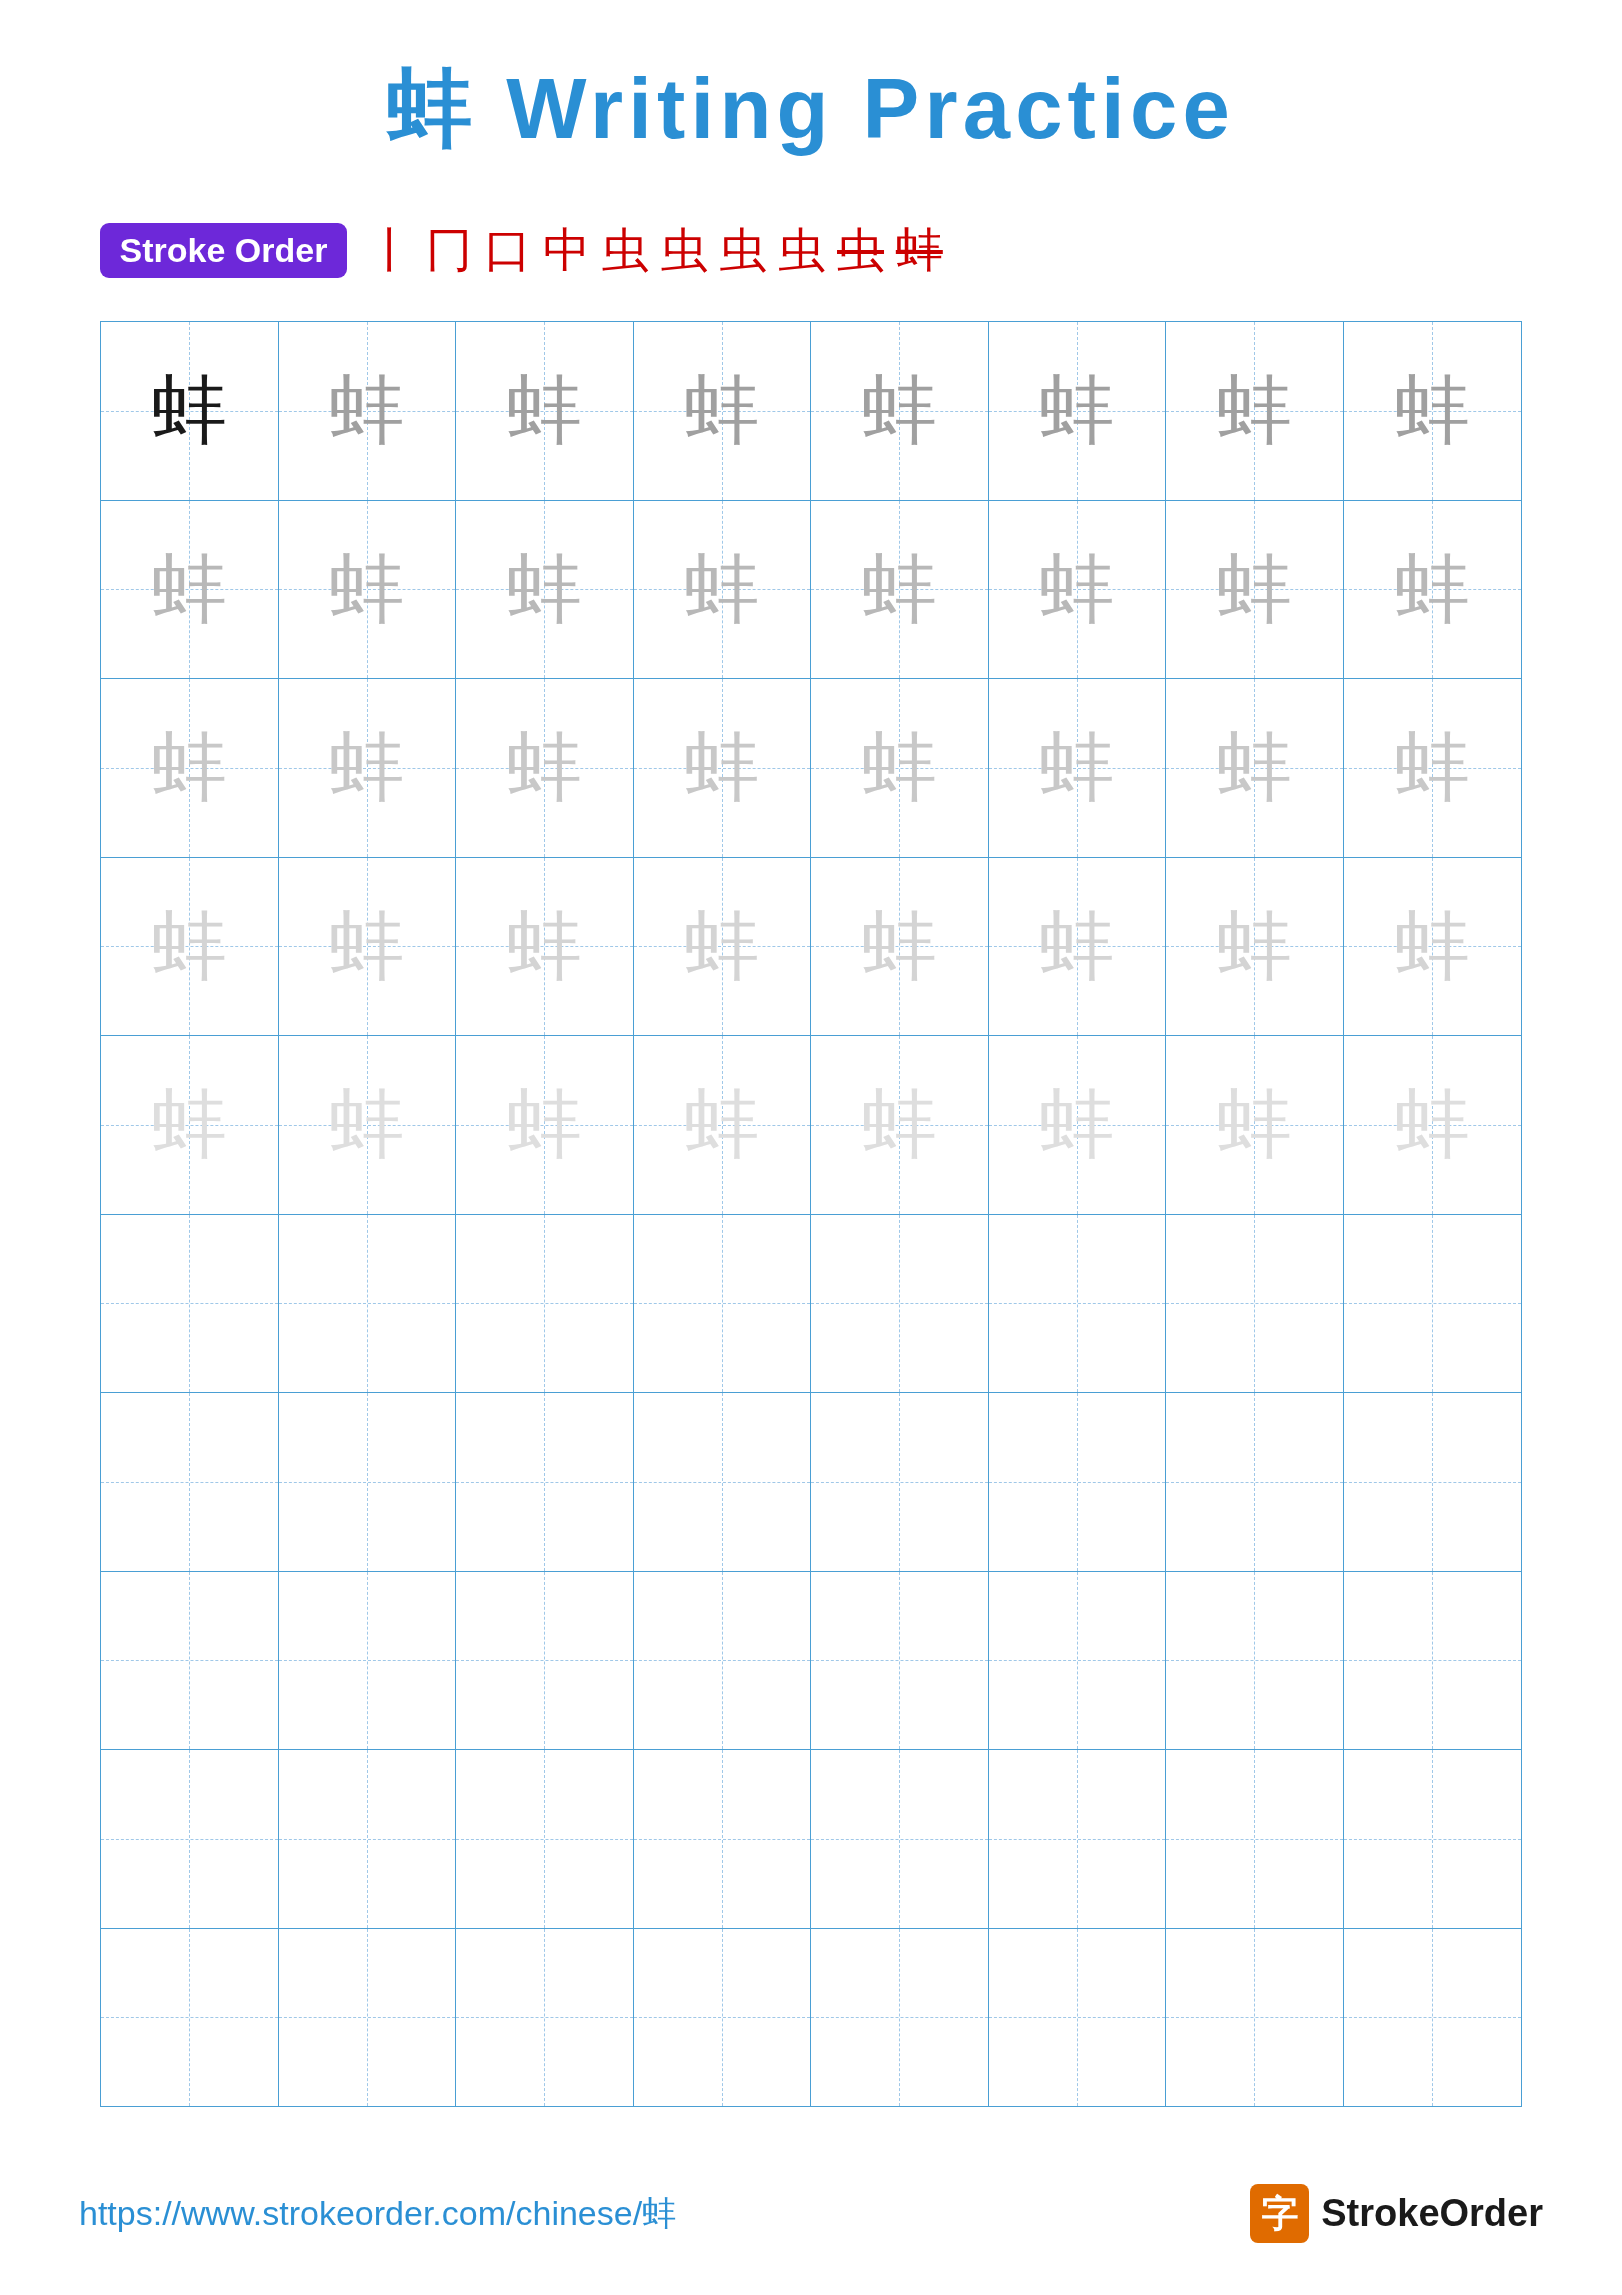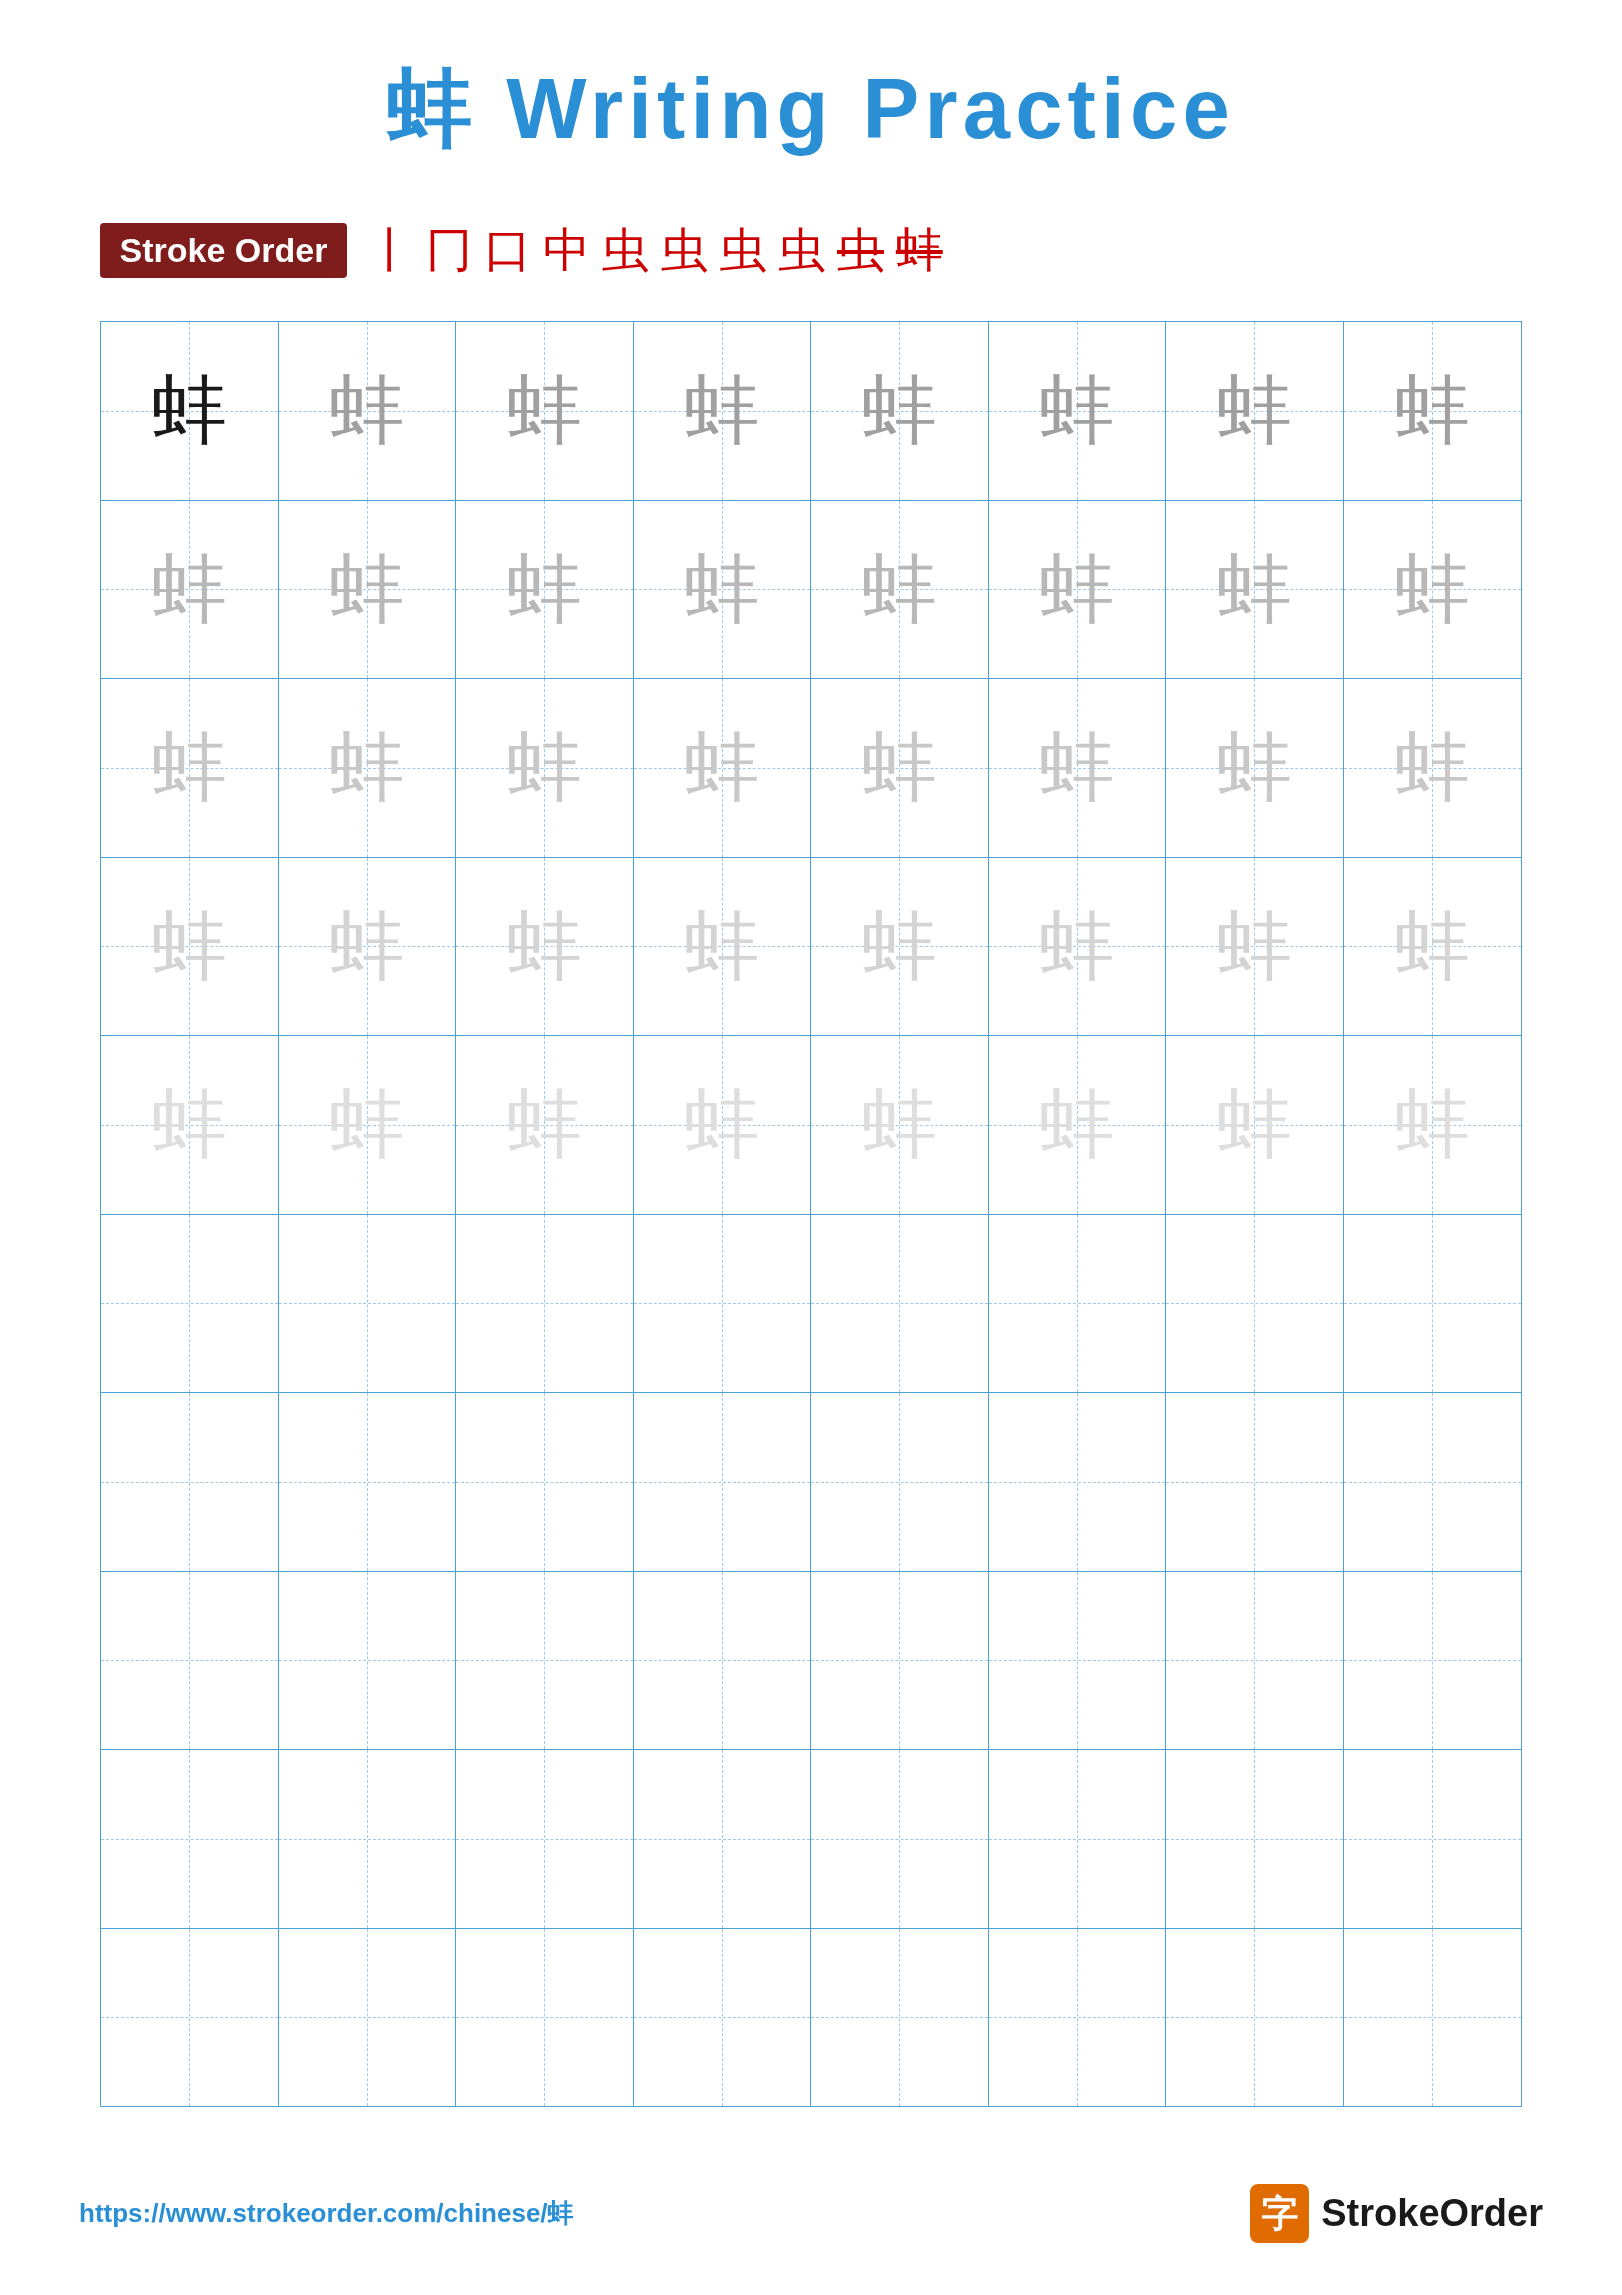--- a/index.html
+++ b/index.html
@@ -34,27 +34,27 @@
 
     
     .stroke-order-row {
       display: flex;
       align-items: center;
       margin-bottom: 39px;
       gap: 19.6px;
     }
 
     .stroke-order-badge {
-      background: #7f1d1d;
+      background: #6d28d9;
       color: white;
       font-size: 34px;
       font-family: Arial, sans-serif;
       font-weight: bold;
       padding: 7.9px 19.6px;
-      border-radius: 4px;
+      border-radius: 9px;
       white-space: nowrap;
     }
 
     .stroke-sequence {
       display: flex;
       align-items: center;
       gap: 11.8px;
       font-size: 47px;
       color: #cc0000;
     }
@@ -154,24 +154,23 @@
       bottom: 52px;
       left: 79px;
       right: 79px;
       display: flex;
       align-items: center;
       justify-content: space-between;
     }
 
     .footer-url {
       color: #2a8fd4;
-      font-size: 26px;
+      font-size: 34px;
       font-family: Arial, sans-serif;
       text-decoration: none;
-      font-weight: bold;
     }
 
     .footer-logo {
       display: flex;
       align-items: center;
       gap: 11.8px;
     }
 
     .footer-logo-icon {
       width: 59px;

